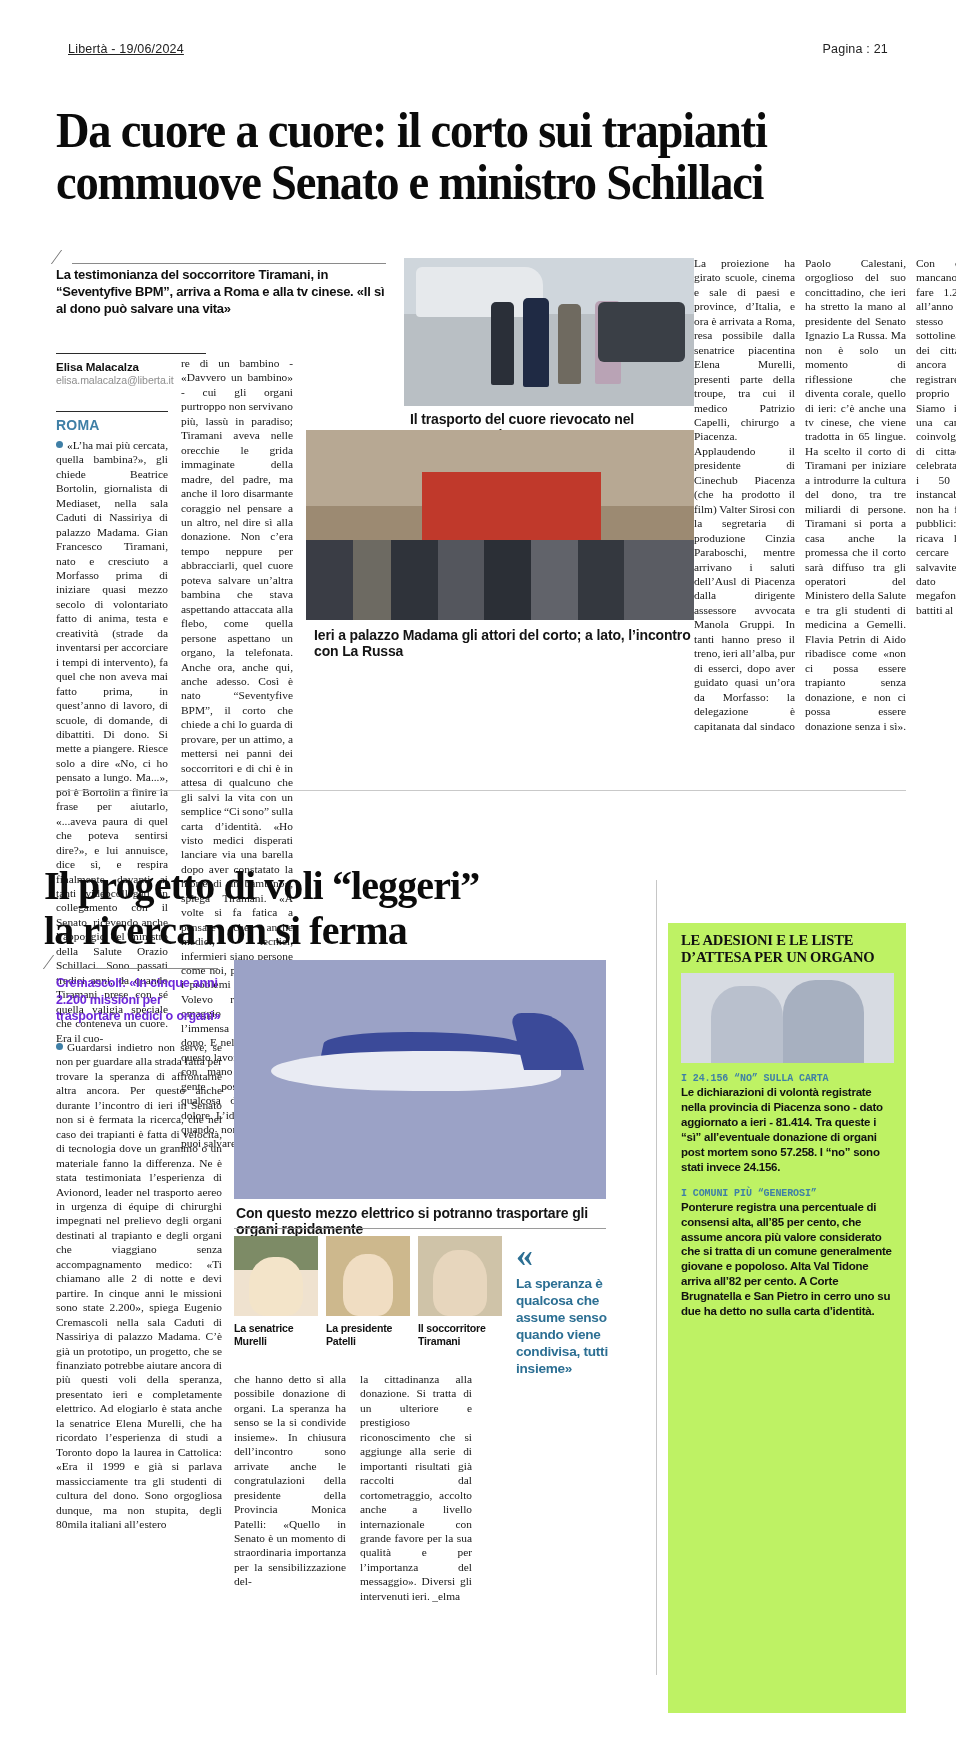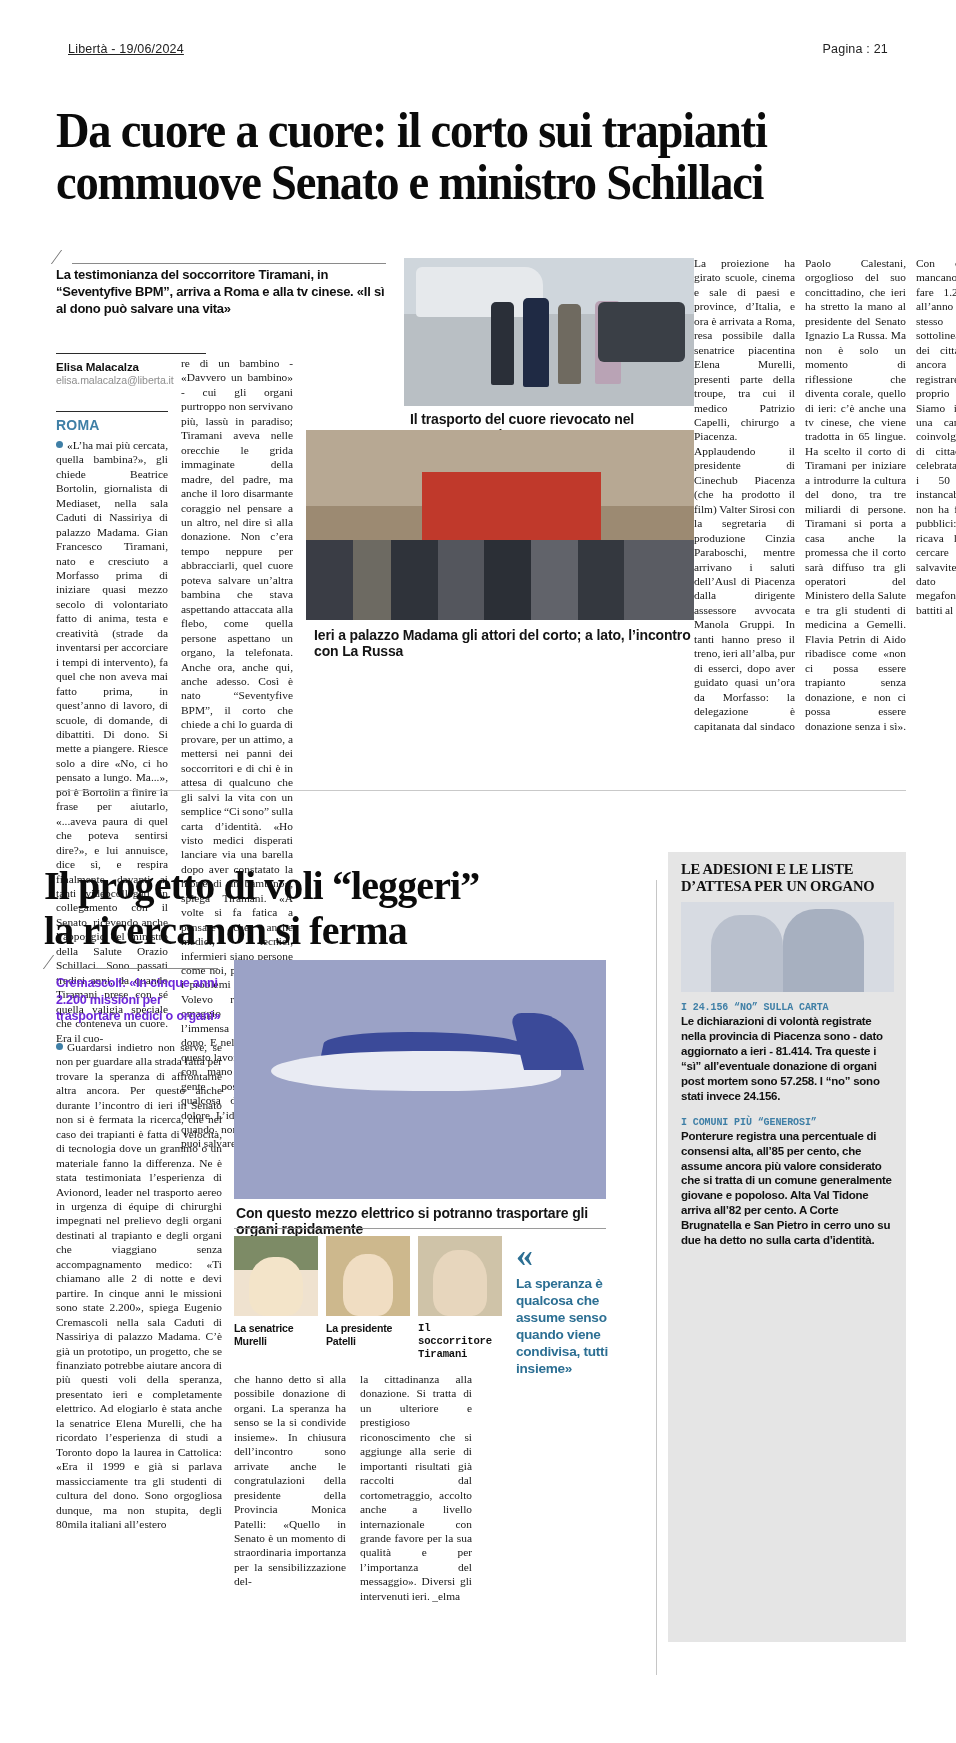--- a/index.html
+++ b/index.html
@@ -128,22 +128,22 @@
     font-size:13.6px;line-height:1.25;color:#2c6f93;letter-spacing:-.25px;
   }
   .qmark{
     position:absolute;
     font-family:"Liberation Serif", serif;
     font-size:34px;line-height:1;color:#2c6f93;font-weight:bold;
   }
 
   
   .sidebox{
-    position:absolute;left:668px;top:852px;width:238px;height:790px;
-    background:#e5e5e5;
+    position:absolute;left:668px;top:923px;width:238px;height:790px;
+    background:#bef264;
   }
   .sidebox .boxtitle{
     position:absolute;left:13px;top:9px;width:215px;
     font-family:"Liberation Serif", serif;font-weight:bold;
     font-size:14.6px;line-height:1.14;color:#111;letter-spacing:-.25px;
   }
   .sidebox .boxphoto{
     position:absolute;left:13px;top:50px;width:213px;height:90px;overflow:hidden;
   }
   .sideblocks{position:absolute;left:13px;top:150px;width:214px;}
@@ -321,21 +321,21 @@
     <div class="por w2"></div>
   </div>
   <div class="pname" style="left:326px;top:1322px;width:86px;">
     <span>La presidente</span><br>
     <span>Patelli</span>
   </div>
 
   <div class="ph" style="left:418px;top:1236px;width:84px;height:80px;">
     <div class="por m1"></div>
   </div>
-  <div class="pname" style="left:418px;top:1322px;width:86px;font-family:Liberation Mono, monospace;">
+  <div class="pname" style="left:418px;top:1322px;width:86px;">
     <span>Il soccorritore</span><br>
     <span>Tiramani</span>
   </div>
 
   <div class="qmark" style="left:516px;top:1238px;">«</div>
   <div class="pullquote" style="left:516px;top:1276px;width:96px;">La speranza è qualcosa che assume senso quando viene condivisa, tutti insieme»</div>
 
   <div class="col" style="left:234px;top:1372px;width:112px;">
     <p>che hanno detto sì alla possibile donazione di organi. La speranza ha senso se la si condivide insieme». In chiusura dell’incontro sono arrivate anche le congratulazioni della presidente della Provincia Monica Patelli: «Quello in Senato è un momento di straordinaria importanza per la sensibilizzazione del-</p>
   </div>

